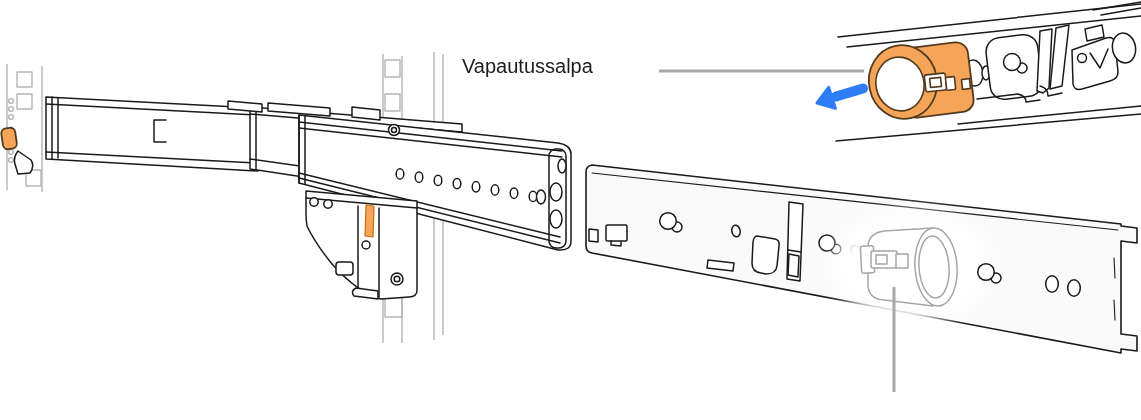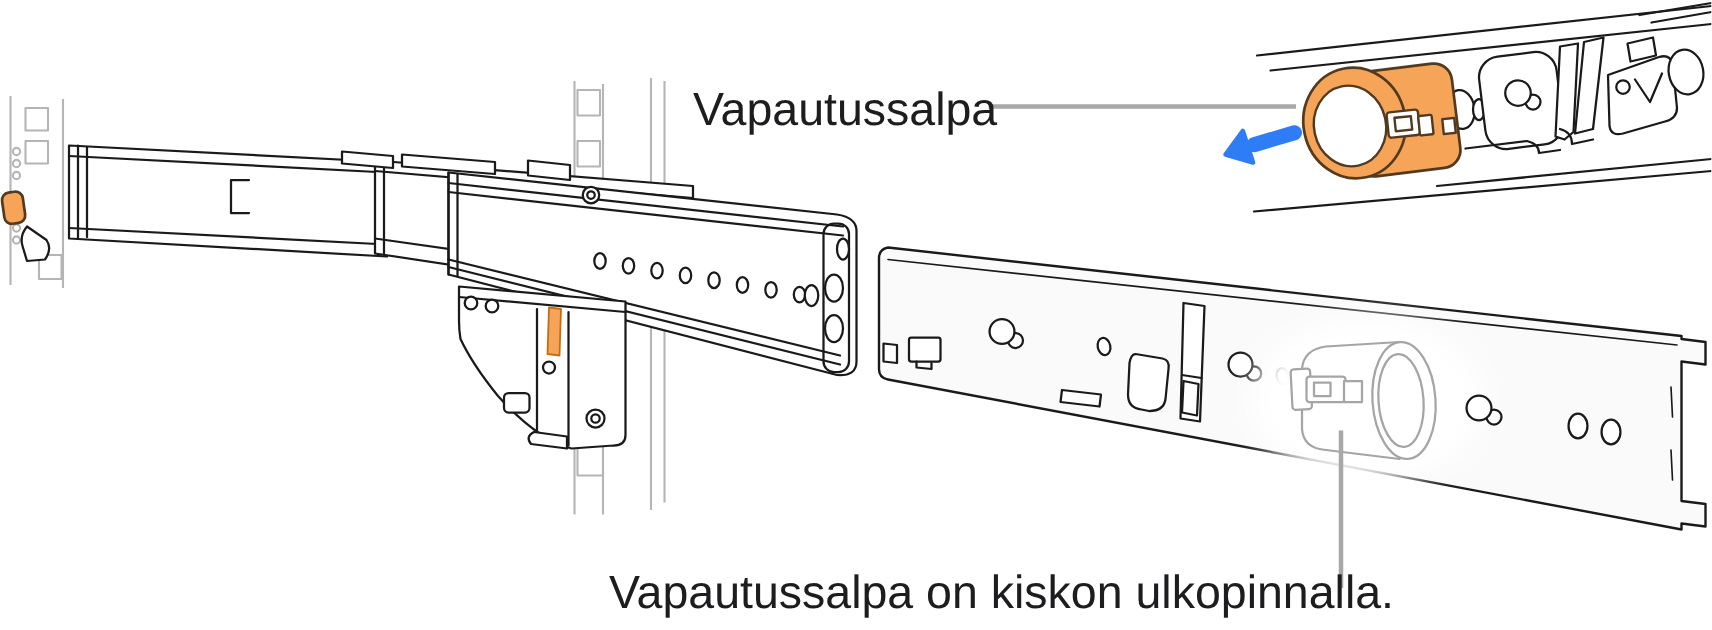--- a/index.html
+++ b/index.html
@@ -1,19 +1,19 @@
 <!DOCTYPE html>
 <html style="--highlight-orange: #f6a457; --orange-outline: #513a20; --orange-strip-outline: #c26f14; --arrow-blue: #2e7cf6; --callout-gray: #a8a8a8; --latch-gray: #a5a5a5; --rack-post-gray: #b5b5b5; --outline-dark: #1a1a1a; --panel-fill: #fafafa; --background: #ffffff; --text: #1d1d1f;"><head>
 <meta charset="utf-8">
 <style>
   html,body{margin:0;padding:0;background:#fff;}
   .stage{position:relative;width:1141px;height:420px;background:#fff;overflow:hidden;
          font-family:"Liberation Sans",sans-serif;}
   .stage svg{position:absolute;left:0;top:0;}
-  .label{position:absolute;font-size:31px;line-height:1.2;color:#1d1d1f;white-space:nowrap;}
+  .label{position:absolute;font-size:20px;line-height:1.2;color:#1d1d1f;white-space:nowrap;}
   .label-top{left:462px;top:54px;}
   .label-bottom{left:406px;top:376px;}
 
   
   .k  {fill:none;stroke:var(--outline-dark,#1a1a1a);stroke-width:1.5;stroke-linejoin:round;stroke-linecap:round;}
   .thin{stroke-width:1.1;}
   .kf {fill:#fff;stroke:var(--outline-dark,#1a1a1a);stroke-width:1.5;stroke-linejoin:round;}
   .pf {fill:var(--panel-fill,#fafafa);stroke:var(--outline-dark,#1a1a1a);stroke-width:1.6;stroke-linejoin:round;}
   .g  {fill:none;stroke:var(--rack-post-gray,#b5b5b5);stroke-width:1.4;stroke-linejoin:round;}
   .lg {fill:none;stroke:var(--latch-gray,#a5a5a5);stroke-width:1.5;stroke-linejoin:round;}
@@ -215,15 +215,14 @@
       <line class="blue-ln" x1="863" y1="88.5" x2="836" y2="96.5"></line>
       <polygon class="blue" points="817,103 828.6,87.3 835.4,108.4"></polygon>
     </g>
   </g>
 
   <line class="call" x1="659" y1="71" x2="864" y2="71"></line>
   <line class="call" x1="894" y1="287" x2="894" y2="392"></line>
 </svg>
 
 <div class="label label-top">Vapautussalpa</div>
-<div class="label label-bottom">Vapautussalpa on kiskon ulkopinnalla.</div>
 
 </div>
 
 </body></html>

